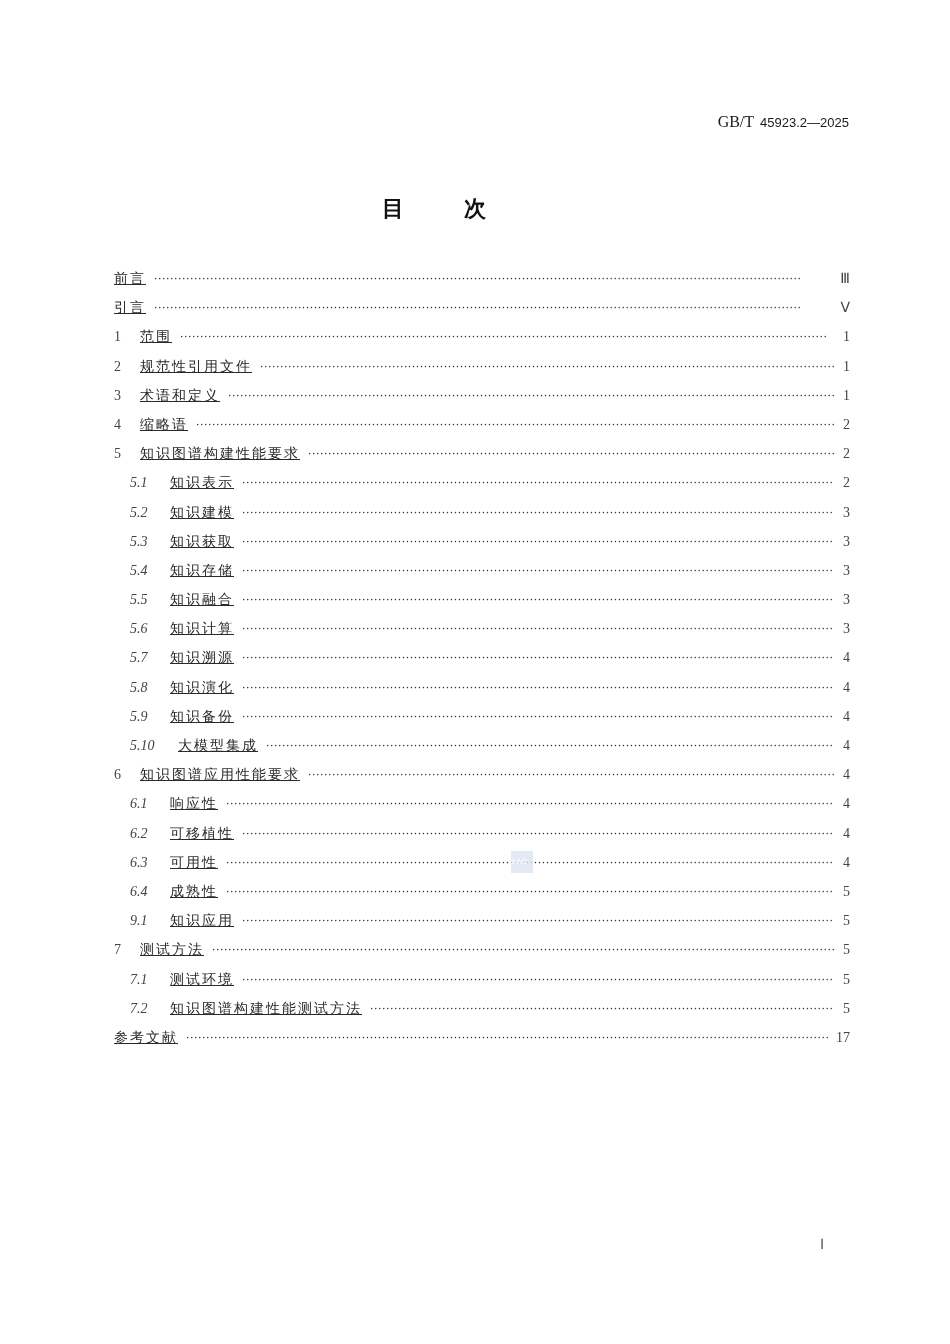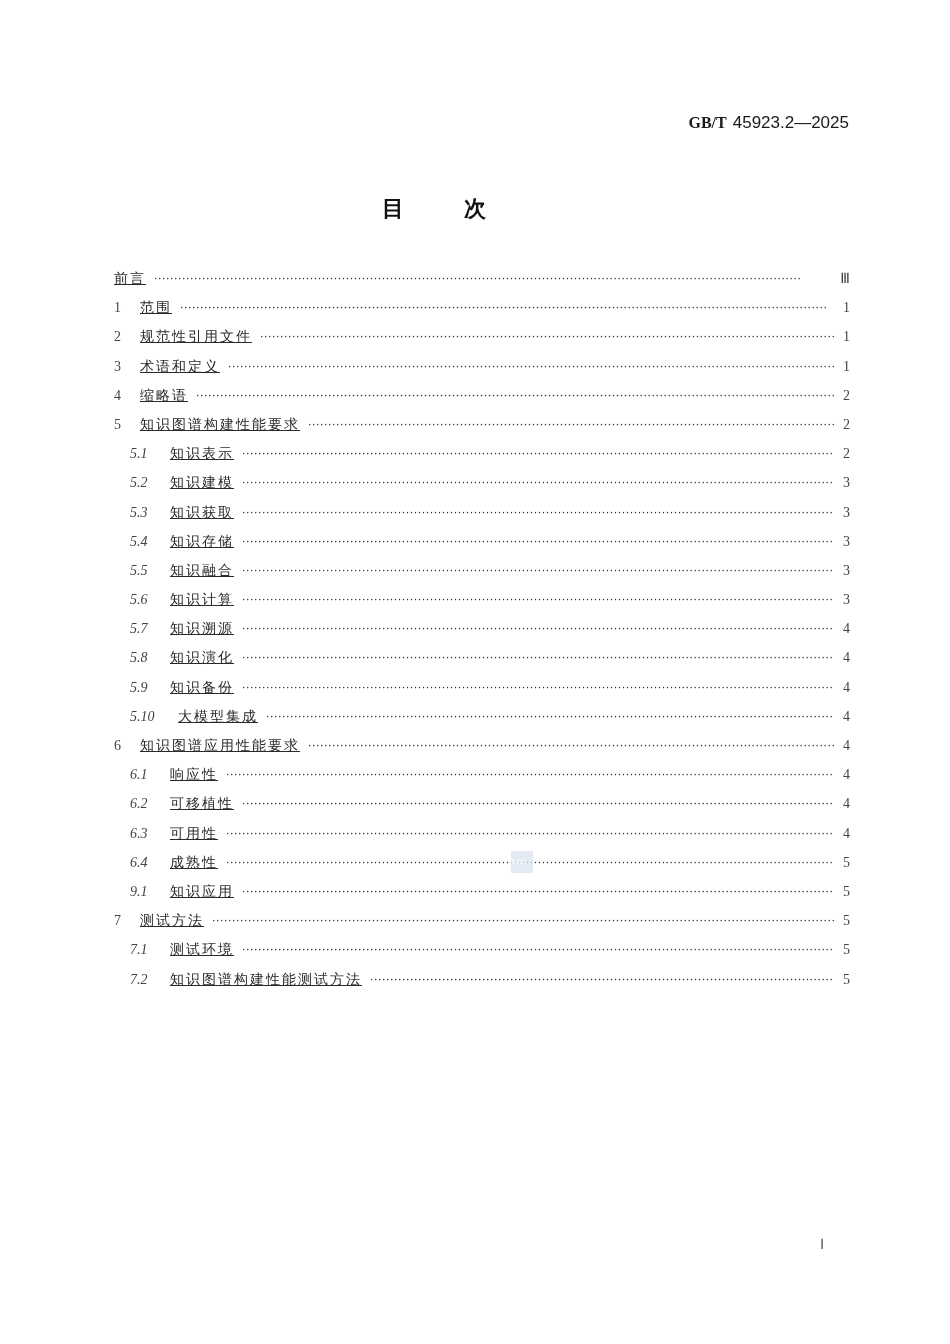--- a/index.html
+++ b/index.html
@@ -1,20 +1,20 @@
 <!DOCTYPE html>
 <html><head>
   <meta charset="utf-8">
   <style>
     html, body { margin: 0; padding: 0; background: #ffffff; }
     body { width: 950px; height: 1344px; position: relative; overflow: hidden;
            font-family: "DejaVu Serif", "Liberation Serif", serif; color: #222; }
     .std-no { position: absolute; top: 113px; right: 101px; font-size: 14.5px; color: #1a1a1a; white-space: nowrap; }
-    .std-no .gbt { font-family: "Liberation Serif", serif; font-weight: bold; font-size: 16px; margin-right: 6px; margin-top: 27px; }
-    .std-no .num { font-family: "Liberation Sans", sans-serif; font-size: 17px; }
+    .std-no .gbt { font-family: "Liberation Serif", serif; font-weight: normal; font-size: 16px; margin-right: 6px; margin-top: 27px; }
+    .std-no .num { font-family: "Liberation Sans", sans-serif; font-size: 13px; }
     .title { position: absolute; top: 194px; left: 0; width: 868px; text-align: center;
              font-family: "DejaVu Sans", sans-serif; font-size: 22px; font-weight: bold; color: #111; }
     .title span { display: inline-block; }
     .title .gap { width: 60px; }
     .toc { position: absolute; top: 270px; left: 114px; width: 736px; }
     .toc-row { display: flex; align-items: baseline; height: 29.2px; font-size: 14px; color: #2a2a2a; }
     .toc-row .num { display: inline-block; font-family: "Liberation Serif", serif; color: #444; }
     .toc-row .lbl { letter-spacing: 2px; white-space: nowrap; text-decoration: underline; }
     .toc-row .dots { flex: 1; overflow: hidden; white-space: nowrap; margin: 0 6px 0 8px;
                      letter-spacing: 0px; color: #333; font-size: 11px; }
@@ -41,20 +41,26 @@
   <span>目</span><span class="gap"></span><span>次</span>
 </div>
 
 <div class="toc" id="toc">
     <div class="toc-row lvl0">
       <span class="num"></span>
       <span class="lbl">前言</span>
       <span class="dots"></span>
       <span class="pg">Ⅲ</span>
     </div>
+    <div class="toc-row lvl0">
+      <span class="num"></span>
+      <span class="lbl">引言</span>
+      <span class="dots"></span>
+      <span class="pg">Ⅴ</span>
+    </div>
     <div class="toc-row lvl1">
       <span class="num">1</span>
       <span class="lbl">范围</span>
       <span class="dots"></span>
       <span class="pg">1</span>
     </div>
     <div class="toc-row lvl1">
       <span class="num">2</span>
       <span class="lbl">规范性引用文件</span>
       <span class="dots"></span>
@@ -185,17 +191,23 @@
       <span class="lbl">测试环境</span>
       <span class="dots"></span>
       <span class="pg">5</span>
     </div>
     <div class="toc-row lvl2">
       <span class="num">7.2</span>
       <span class="lbl">知识图谱构建性能测试方法</span>
       <span class="dots"></span>
       <span class="pg">5</span>
     </div>
+    <div class="toc-row lvl0">
+      <span class="num"></span>
+      <span class="lbl">参考文献</span>
+      <span class="dots"></span>
+      <span class="pg">17</span>
+    </div>
   </div>
 
 <div class="watermark">SAC</div>
 
 <div class="page-no">Ⅰ</div>
 
 </body></html>

